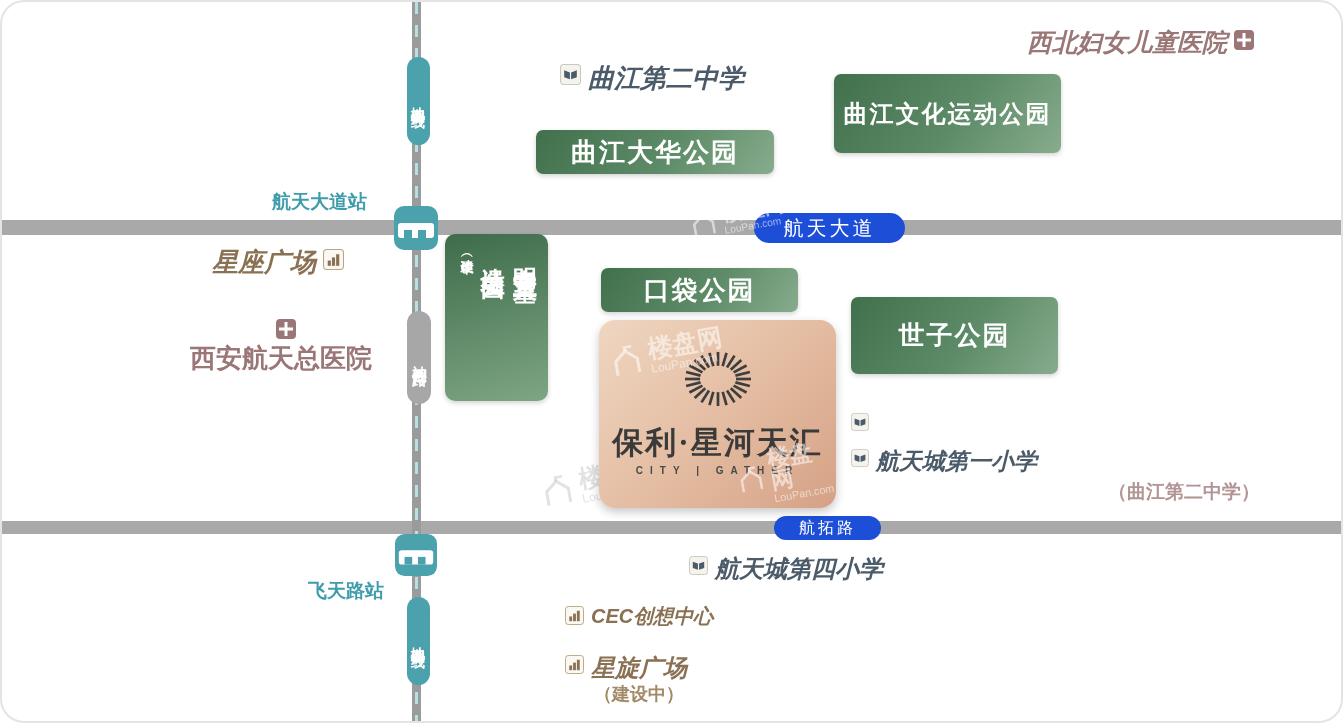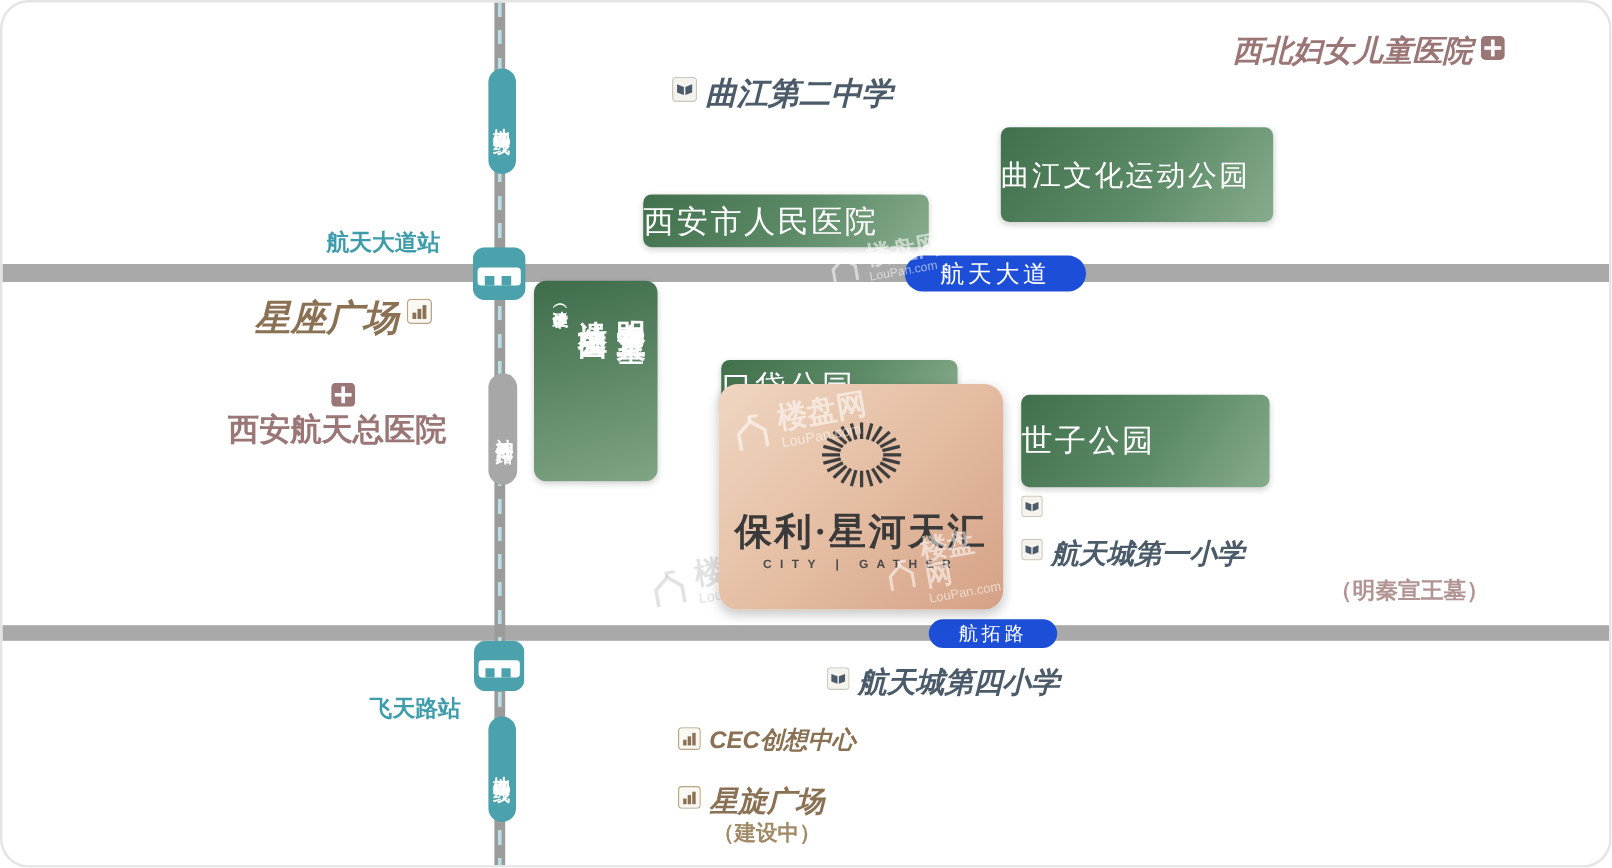--- a/index.html
+++ b/index.html
@@ -19,22 +19,22 @@
   
   .vpill{border-radius:999px;color:#fff;font-weight:bold;writing-mode:vertical-rl;
       display:flex;align-items:center;justify-content:center;letter-spacing:2px;z-index:3;}
   .pill-metro{background:#4ba1ac;}
   .pill-road{background:#a7a7a7;}
 
   .station-label{color:#3f9dab;font-weight:bold;font-size:19px;z-index:3;}
 
   
   .park{background:linear-gradient(125deg,#41704d 0%,#5d8b67 55%,#87ac8d 100%);
-      border-radius:7px;color:#fff;font-weight:normal;display:flex;align-items:center;
-      letter-spacing:2px;box-shadow:0 2px 5px rgba(0,0,0,.18);z-index:2;margin-top:32px;}
+      border-radius:7px;color:#fff;font-weight:bold;display:flex;align-items:center;
+      justify-content:center;letter-spacing:2px;box-shadow:0 2px 5px rgba(0,0,0,.18);z-index:2;}
   .park-v{background:linear-gradient(165deg,#3e6c4a 0%,#7ea584 100%);
       border-radius:10px;color:#fff;font-weight:bold;writing-mode:vertical-rl;
       padding:14px 10px;box-sizing:border-box;box-shadow:0 2px 5px rgba(0,0,0,.18);z-index:2;}
   .park-v span{display:block;line-height:1.05;letter-spacing:3px;}
   .park-v .big{font-size:24px;margin-left:7px;}
   .park-v .small{font-size:13px;letter-spacing:1px;}
 
   
   .lm{display:flex;align-items:flex-start;gap:7px;z-index:3;font-weight:bold;white-space:nowrap;font-style:italic;}
   .slate{color:#4b5b69;}
@@ -99,21 +99,21 @@
 
   <div class="abs station-label" style="left:300px;top:576px;width:88px;text-align:center">飞天路站</div>
   <svg class="abs" style="left:393px;top:532px;z-index:3" width="42" height="42" viewBox="0 0 44 44">
     <rect x="0" y="0" width="44" height="44" rx="10" fill="#4ba1ac"></rect>
     <rect x="4" y="17" width="36" height="15" rx="3" fill="#ffffff"></rect>
     <rect x="10" y="24" width="8" height="8" fill="#4ba1ac"></rect>
     <rect x="24" y="24" width="8" height="8" fill="#4ba1ac"></rect>
   </svg>
 
   <div class="abs park" style="left:534px;top:128px;width:238px;height:44px;font-size:26px">
-    <span>西安市人民医院</span>
+    <span>曲江大华公园</span>
   </div>
   <div class="abs park" style="left:832px;top:72px;width:227px;height:79px;font-size:24px">
     <span>曲江文化运动公园</span>
   </div>
   <div class="abs park" style="left:599px;top:266px;width:197px;height:44px;font-size:26px">
     <span>口袋公园</span>
   </div>
   <div class="abs park" style="left:849px;top:295px;width:207px;height:77px;font-size:26px">
     <span>世子公园</span>
   </div>
@@ -167,23 +167,23 @@
     </svg>
   </div>
 
   <svg class="abs" style="left:274px;top:317px;z-index:3" width="20" height="20" viewBox="0 0 20 20">
     <rect x="0" y="0" width="20" height="20" rx="4" fill="#9b7676"></rect>
     <rect x="8.5" y="3" width="3" height="14" fill="#ffffff"></rect>
     <rect x="3" y="8.5" width="14" height="3" fill="#ffffff"></rect>
   </svg>
   <div class="abs mauve" style="left:188px;top:339px;font-size:26px;font-weight:bold;z-index:3">西安航天总医院</div>
 
-  <div class="abs mauve-lite" style="left:1106px;top:477px;font-size:19px;font-weight:bold;z-index:3">（明秦宣王墓）</div>
-
-  <div class="abs lm brown" style="left:210px;top:243px;font-size:30px">
+  <div class="abs mauve-lite" style="left:1106px;top:477px;font-size:19px;font-weight:bold;z-index:3">（曲江第二中学）</div>
+
+  <div class="abs lm brown" style="left:210px;top:243px;font-size:26px">
     <span>星座广场</span>
     <svg class="ic" style="margin-top:4px" width="21" height="21" viewBox="0 0 20 20">
       <rect x="0.5" y="0.5" width="19" height="19" rx="3" fill="#faf8f2" stroke="#b9a583"></rect>
       <rect x="4.5" y="11" width="3" height="5" fill="#8a7153"></rect>
       <rect x="8.5" y="8" width="3" height="8" fill="#8a7153"></rect>
       <rect x="12.5" y="5" width="3" height="11" fill="#8a7153"></rect>
     </svg>
   </div>
 
   <div class="abs lm brown" style="left:563px;top:601px;font-size:20px">

